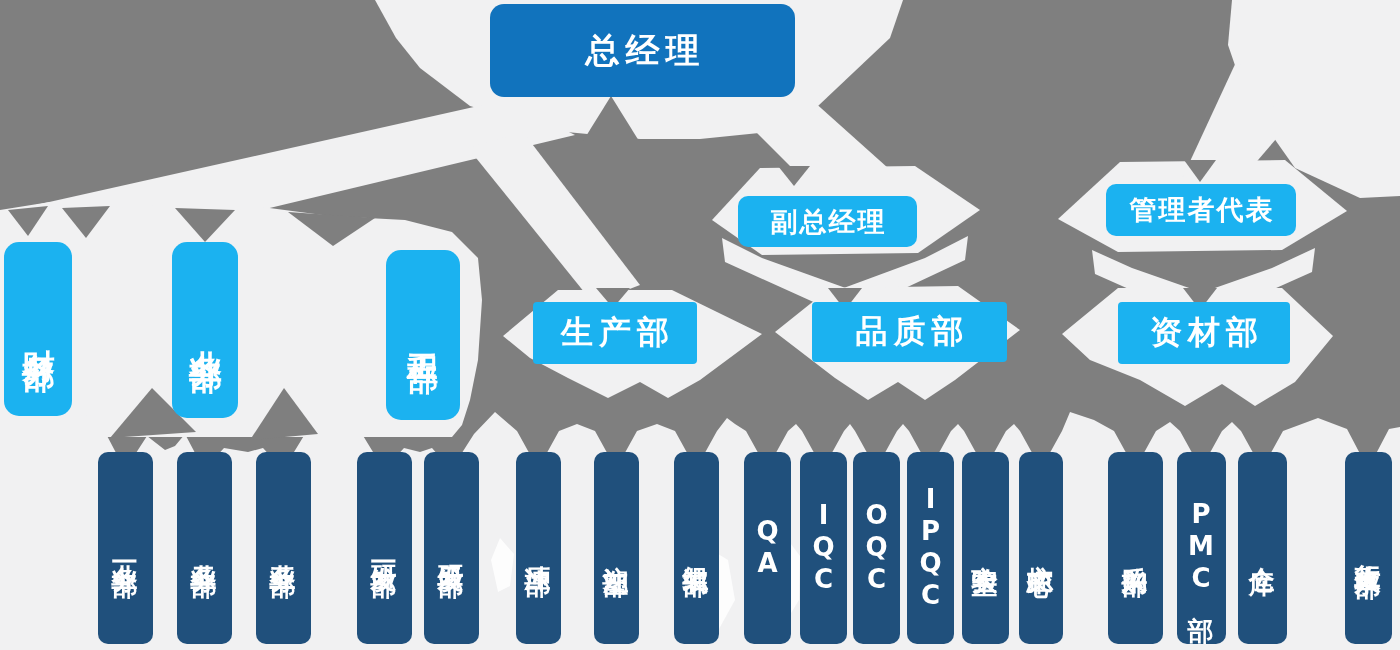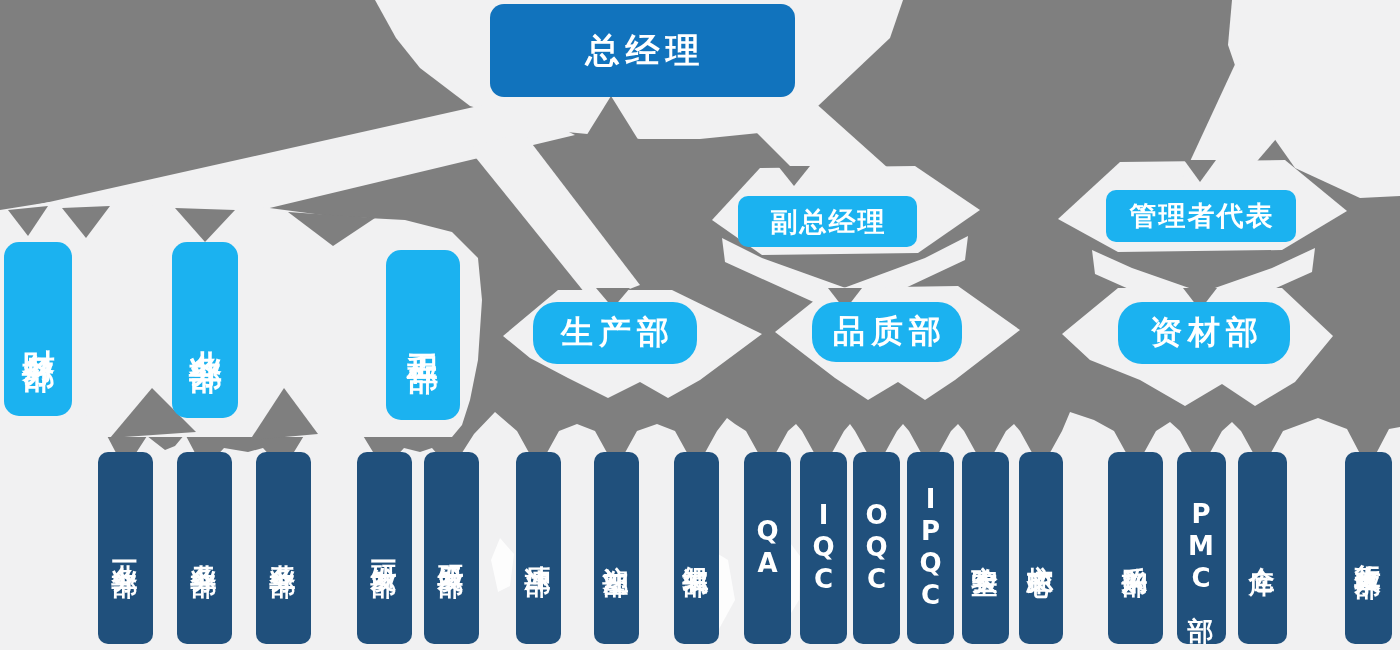--- a/index.html
+++ b/index.html
@@ -19,21 +19,21 @@
   }
   .root{
     background:#1173bd;border-radius:14px;
     font-size:34px;letter-spacing:6px;text-indent:6px;
   }
   .lv2{
     background:#1bb2f0;border-radius:10px;
     font-size:27px;letter-spacing:2px;text-indent:2px;
   }
   .dept-h{
-    background:#1bb2f0;border-radius:24px;
+    background:#1bb2f0;border-radius:4px;
     font-size:32px;letter-spacing:6px;text-indent:6px;
   }
   .dept-v{
     background:#1bb2f0;border-radius:15px;
     font-size:33px;
   }
   .unit{
     top:452px;height:192px;
     background:#20507c;border-radius:10px;
     font-size:26px;
@@ -109,38 +109,38 @@
     <polygon fill="#ffffff" opacity="0.85" points="862,533 888,552 890,590 869,608 855,573"></polygon>
   </svg>
 
   <div class="node lv2" style="left:738px;top:196px;width:179px;height:51px;">
     <span>副总经理</span>
   </div>
 
   <div class="node root" style="left:490px;top:4px;width:305px;height:93px;">
     <span>总经理</span>
   </div>
-  <div class="node lv2" style="left:1106px;top:190px;width:190px;height:52px;">
+  <div class="node lv2" style="left:1106px;top:184px;width:190px;height:52px;">
     <span>管理者代表</span>
   </div>
 
   <div class="node dept-v" style="left:4px;top:242px;width:68px;height:174px;">
     <span class="vtext">财务部</span>
   </div>
   <div class="node dept-v" style="left:172px;top:242px;width:66px;height:176px;">
     <span class="vtext">业务部</span>
   </div>
   <div class="node dept-v" style="left:386px;top:250px;width:74px;height:170px;font-size:31px;">
     <span class="vtext">工程部</span>
   </div>
 
   <div class="node dept-h" style="left:533px;top:302px;width:164px;height:62px;">
     <span>生产部</span>
   </div>
-  <div class="node dept-h" style="left:812px;top:302px;width:150px;height:60px;">
+  <div class="node dept-h" style="left:812px;top:302px;width:195px;height:60px;">
     <span>品质部</span>
   </div>
   <div class="node dept-h" style="left:1118px;top:302px;width:172px;height:62px;align-items:center;">
     <span>资材部</span>
   </div>
 
   <div class="node unit" style="left:98px;width:55px;">
     <span class="vtext">业务一部</span>
     </div>
   <div class="node unit" style="left:177px;width:55px;">

